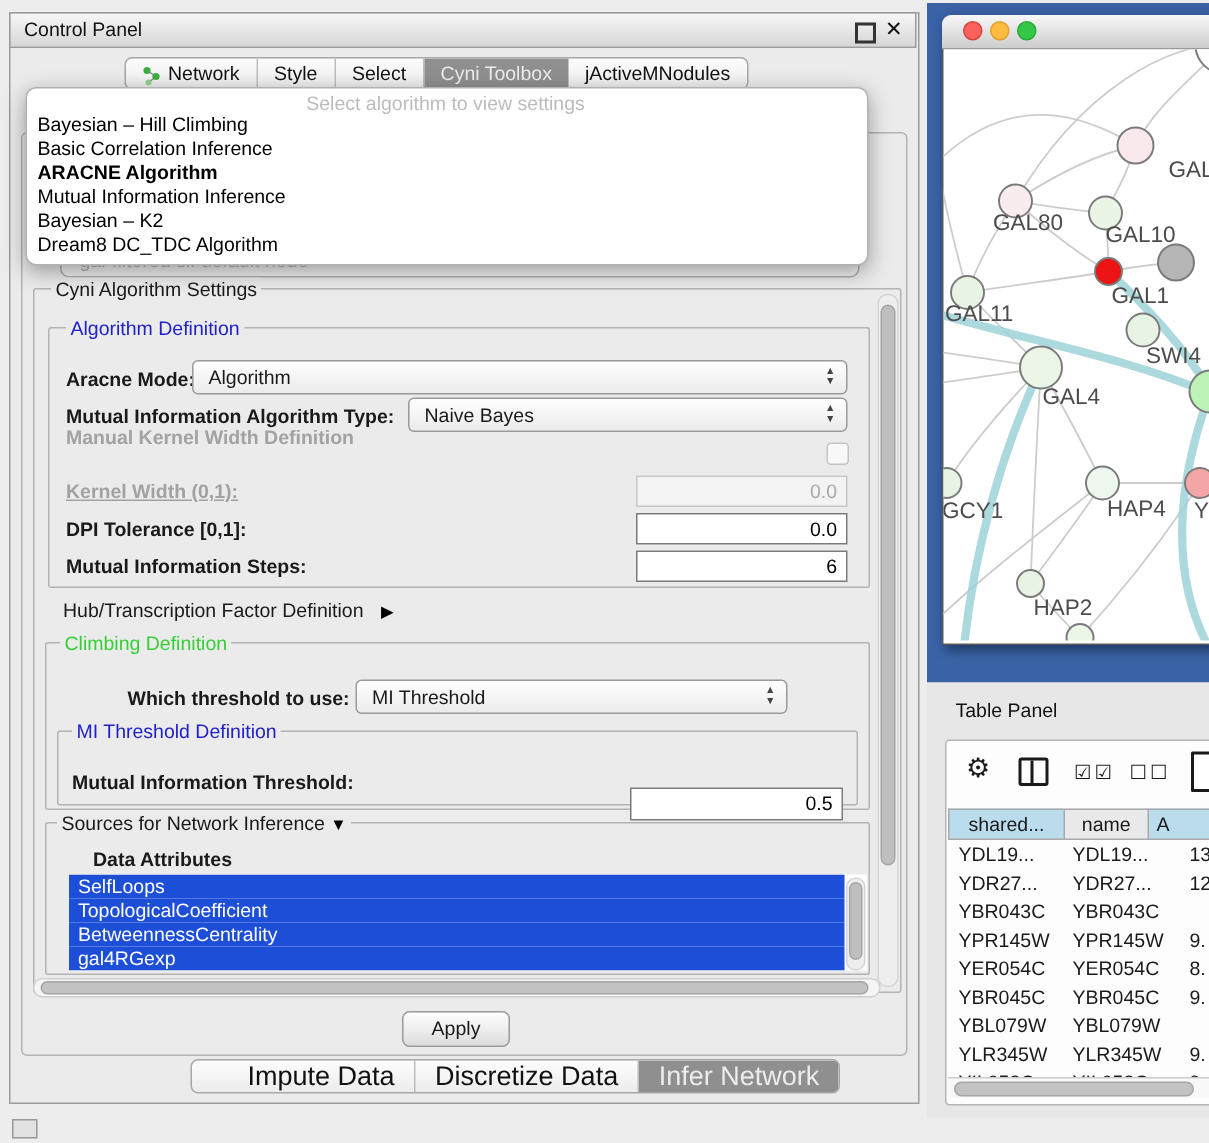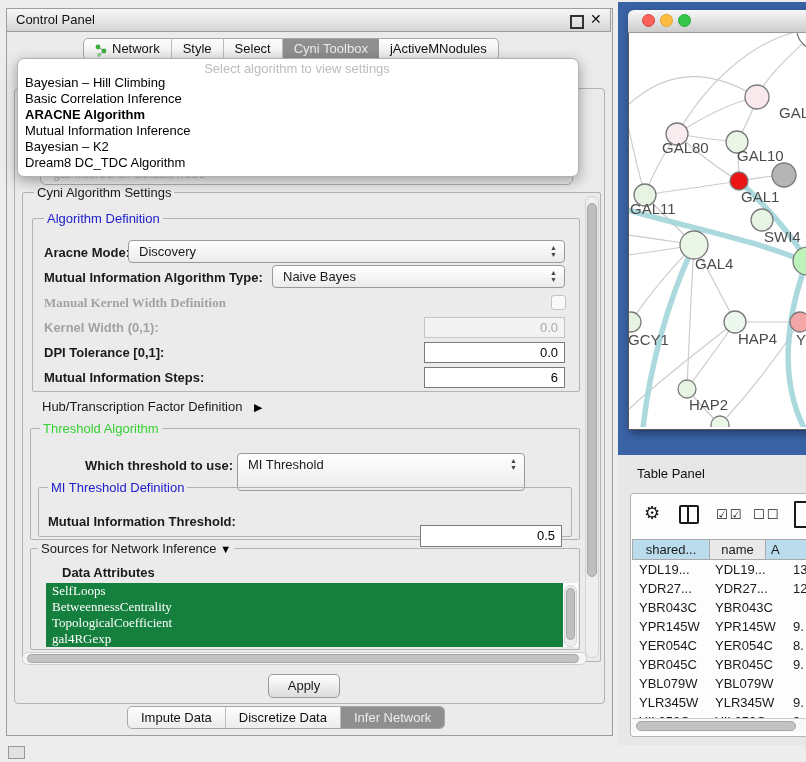--- a/index.html
+++ b/index.html
@@ -58,35 +58,35 @@
                  font-size:7px;line-height:7px;color:#444;}
   .field{border:1px solid #7a7a7a;background:#fff;font-size:13px;text-align:right;
          padding:0 6px;box-sizing:border-box;line-height:19px;color:#000;}
   .field.disabled{border:1px solid #c6c6c6;background:#f3f3f3;color:#a8a8a8;}
   .checkbox{width:13px;height:13px;border:1px solid #c4c4c4;border-radius:3px;background:#f8f8f8;}
 
   .expander{font-size:13px;color:#1a1a1a;white-space:nowrap;}
   .tri{font-size:11px;color:#000;}
 
   .list-box{background:#fff;overflow:hidden;}
-  .list-item{height:16px;line-height:16px;font-size:13px;color:#fff;background:#15803d;
-             padding-left:6px;width:511px;font-family:Liberation Serif, serif;}
+  .list-item{height:16px;line-height:16px;font-size:13px;color:#fff;background:#1d4ed8;
+             padding-left:6px;width:511px;}
 
   .vscroll{background:#eeeeee;border:1px solid #d4d4d4;border-radius:6px;}
   .vthumb{background:#bfbfbf;border:1px solid #a6a6a6;border-radius:5px;}
   .hscroll{background:#f5f5f5;border:1px solid #d0d0d0;border-radius:6px;}
   .hthumb{background:#c2c2c2;border:1px solid #a6a6a6;border-radius:5px;}
 
   .apply-btn{left:268px;top:674px;width:70px;height:22px;border:1px solid #9a9a9a;border-radius:5px;
              background:linear-gradient(#ffffff,#dcdcdc);font-size:13px;text-align:center;
              line-height:21px;}
 
   .bottom-tab-bar{left:127px;top:706px;height:21px;display:flex;border:1px solid #a8a8a8;
-                  border-radius:5px;background:linear-gradient(#fdfdfd,#ececec);font-size:13px;
-                  overflow:hidden;z-index:8;}
+                  border-radius:5px;background:linear-gradient(#fdfdfd,#ececec);font-size:18px;
+                  overflow:hidden;z-index:8;padding-left:24px;}
   .btab{padding:0 13px;line-height:21px;border-right:1px solid #bdbdbd;color:#111;white-space:nowrap;}
   .btab:last-child{border-right:none;}
   .btab.selected{background:#8f8f8f;color:#ececec;border-right:none;}
 
   .collapse-icon{left:8px;top:746px;width:15px;height:11px;border:1px solid #999;background:#e2e2e2;}
 
   
   .desktop{left:618px;top:2px;width:188px;height:453px;background:#3a63a6;}
   .net-window{left:628px;top:10px;width:200px;height:418px;background:#fff;border:1px solid #5a5a5a;
               border-radius:6px 6px 0 0;box-shadow:2px 3px 8px rgba(0,0,20,.45);}
@@ -187,58 +187,58 @@
 
 <div class="abs vscroll" style="left:585px;top:196px;width:12px;height:460px;">
   <div class="abs vthumb" style="left:1px;top:6px;width:8px;height:372px;"></div>
 </div>
 
 <div class="abs group" style="left:32px;top:218px;width:546px;height:172px;"></div>
 <div class="abs gtitle blue" style="left:44px;top:211px;">Algorithm Definition</div>
 
 <div class="abs lbl" style="left:44px;top:245px;">Aracne Mode:</div>
 <div class="abs combo" style="left:128px;top:240px;width:437px;height:23px;">
-  <span>Discovery</span>
+  <span>Algorithm</span>
   <span class="arrows">
       <span>▲</span>
       <span>▼</span>
     </span>
 </div>
 
 <div class="abs lbl" style="left:44px;top:270px;">Mutual Information Algorithm Type:</div>
 <div class="abs combo" style="left:272px;top:265px;width:293px;height:23px;">
   <span>Naive Bayes</span>
   <span class="arrows">
       <span>▲</span>
       <span>▼</span>
     </span>
 </div>
 
-<div class="abs lbl disabled" style="left:44px;top:295px;font-family:Liberation Serif, serif;">Manual Kernel Width Definition</div>
+<div class="abs lbl disabled" style="left:44px;top:284px;">Manual Kernel Width Definition</div>
 <div class="abs checkbox" style="left:551px;top:295px;"></div>
 
-<div class="abs lbl disabled" style="left:44px;top:320px;">Kernel Width (0,1):</div>
+<div class="abs lbl disabled" style="left:44px;top:320px;text-decoration:underline;">Kernel Width (0,1):</div>
 <div class="abs field disabled" style="left:424px;top:317px;width:141px;height:21px;">0.0</div>
 
 <div class="abs lbl" style="left:44px;top:345px;">DPI Tolerance [0,1]:</div>
 <div class="abs field" style="left:424px;top:342px;width:141px;height:21px;">0.0</div>
 
 <div class="abs lbl" style="left:44px;top:370px;">Mutual Information Steps:</div>
 <div class="abs field" style="left:424px;top:367px;width:141px;height:21px;">6</div>
 
 <div class="abs expander" style="left:42px;top:399px;">
   <span>Hub/Transcription Factor Definition</span>
   <span class="tri" style="margin-left:8px;">▶</span>
 </div>
 
 <div class="abs group" style="left:30px;top:428px;width:548px;height:110px;"></div>
-<div class="abs gtitle green" style="left:40px;top:421px;">Threshold Algorithm</div>
+<div class="abs gtitle green" style="left:40px;top:421px;">Climbing Definition</div>
 
 <div class="abs lbl" style="left:85px;top:458px;">Which threshold to use:</div>
-<div class="abs combo" style="left:237px;top:453px;width:288px;height:38px;">
+<div class="abs combo" style="left:237px;top:453px;width:288px;height:23px;">
   <span>MI Threshold</span>
   <span class="arrows">
       <span>▲</span>
       <span>▼</span>
     </span>
 </div>
 
 <div class="abs group" style="left:38px;top:487px;width:532px;height:48px;"></div>
 <div class="abs gtitle blue" style="left:48px;top:480px;">MI Threshold Definition</div>
 <div class="abs lbl" style="left:48px;top:514px;">Mutual Information Threshold:</div>
@@ -246,22 +246,22 @@
 
 <div class="abs group" style="left:30px;top:548px;width:548px;height:100px;"></div>
 <div class="abs gtitle" style="left:38px;top:541px;">
   <span>Sources for Network Inference</span>
   <span class="tri">▼</span>
 </div>
 <div class="abs lbl" style="left:38px;top:565px;padding-left:24px;">Data Attributes</div>
 
 <div class="abs list-box" style="left:46px;top:583px;width:532px;height:64px;">
   <div class="list-item">SelfLoops</div>
+  <div class="list-item">TopologicalCoefficient</div>
   <div class="list-item">BetweennessCentrality</div>
-  <div class="list-item">TopologicalCoefficient</div>
   <div class="list-item">gal4RGexp</div>
 </div>
 <div class="abs vscroll" style="left:564px;top:585px;width:11px;height:60px;">
   <div class="abs vthumb" style="left:1px;top:2px;width:7px;height:50px;"></div>
 </div>
 
 <div class="abs hscroll" style="left:22px;top:652px;width:563px;height:11px;">
   <div class="abs hthumb" style="left:4px;top:1px;width:550px;height:7px;"></div>
 </div>
 

